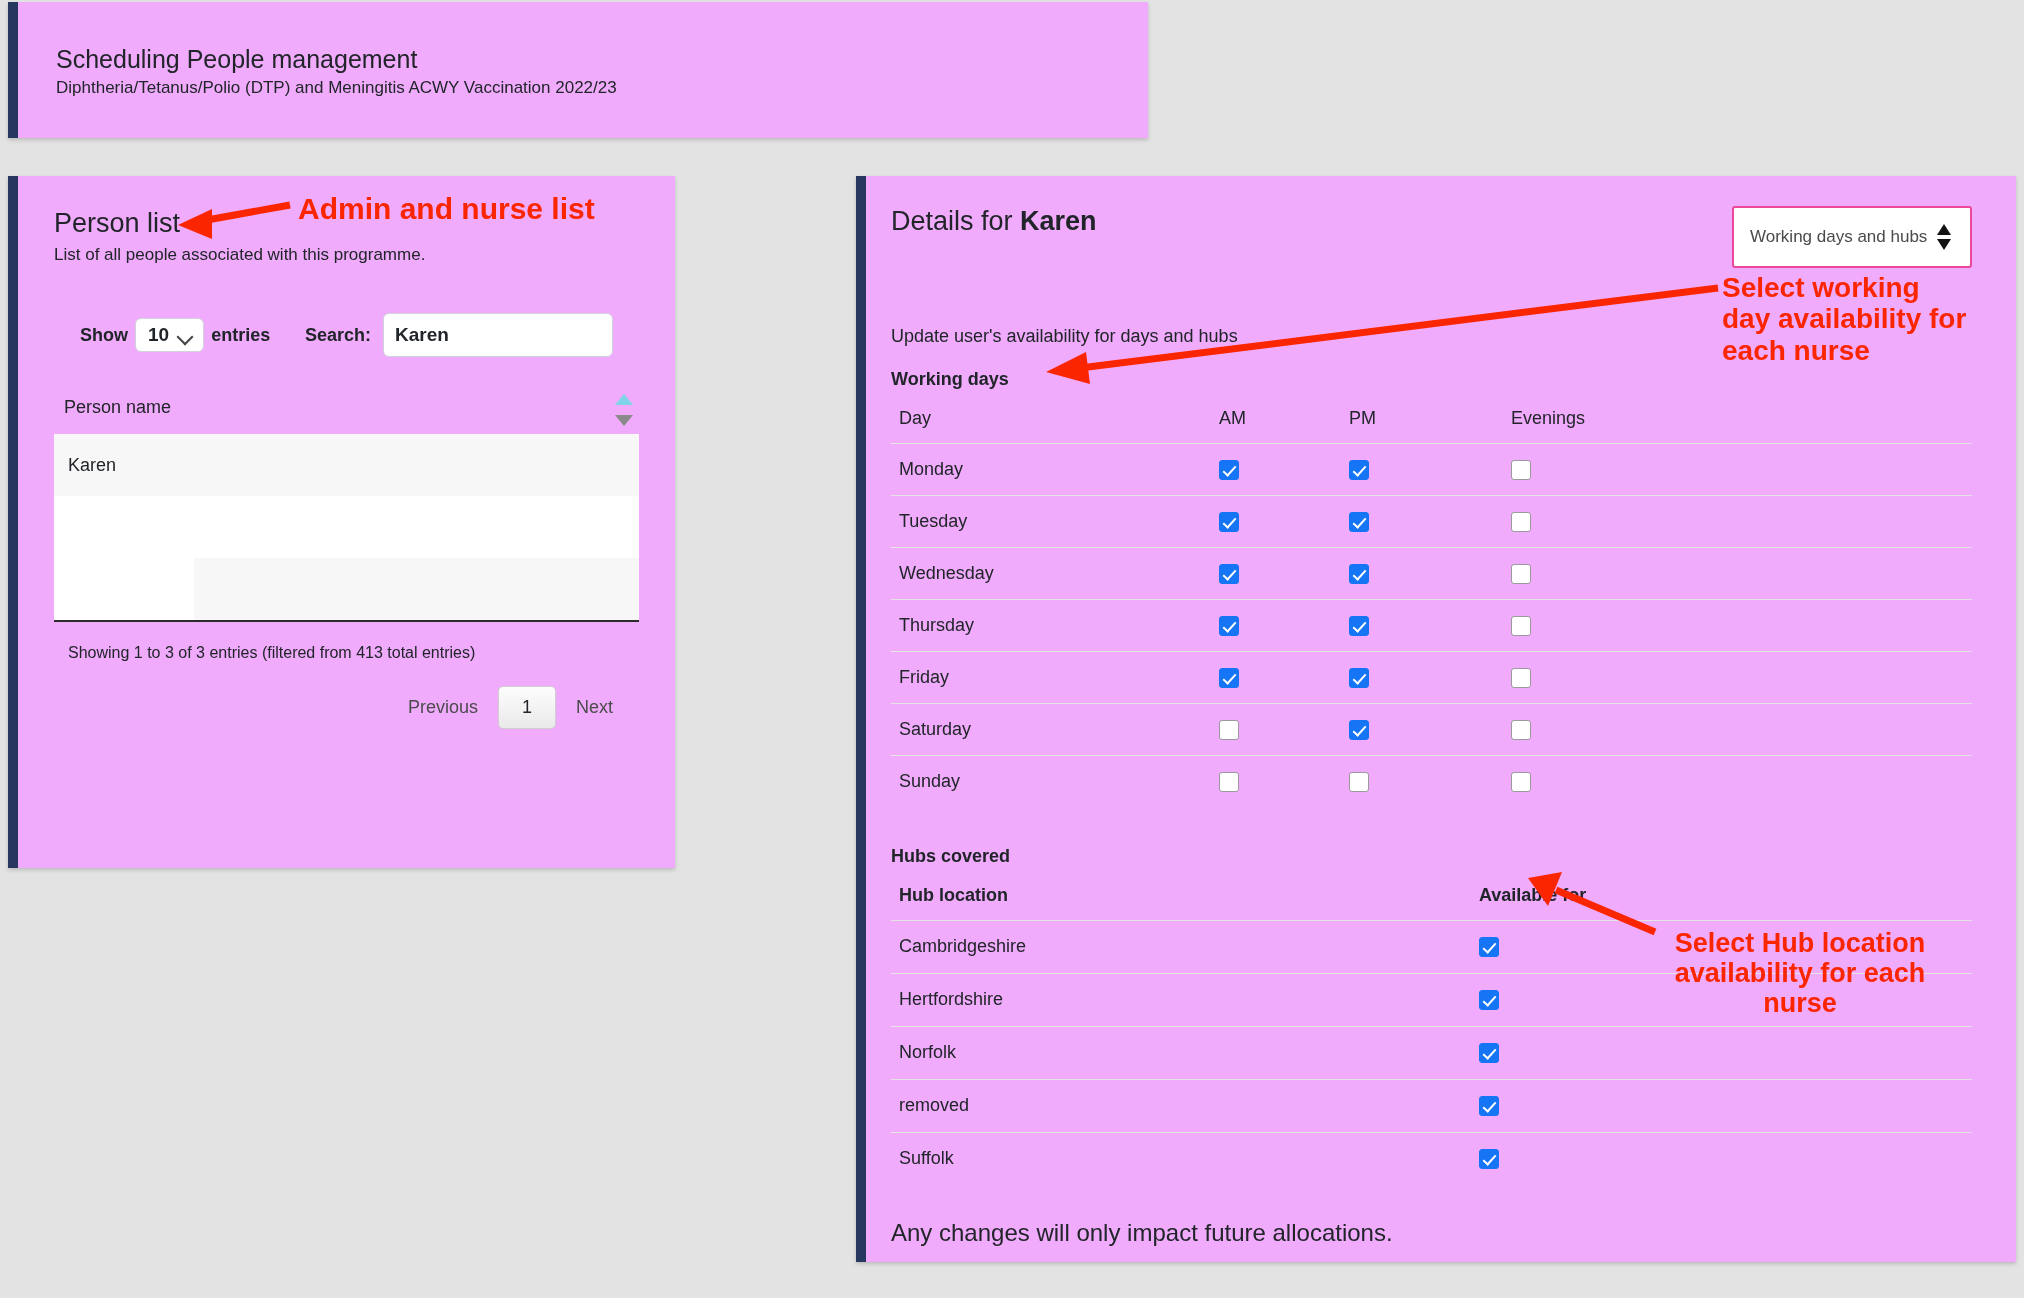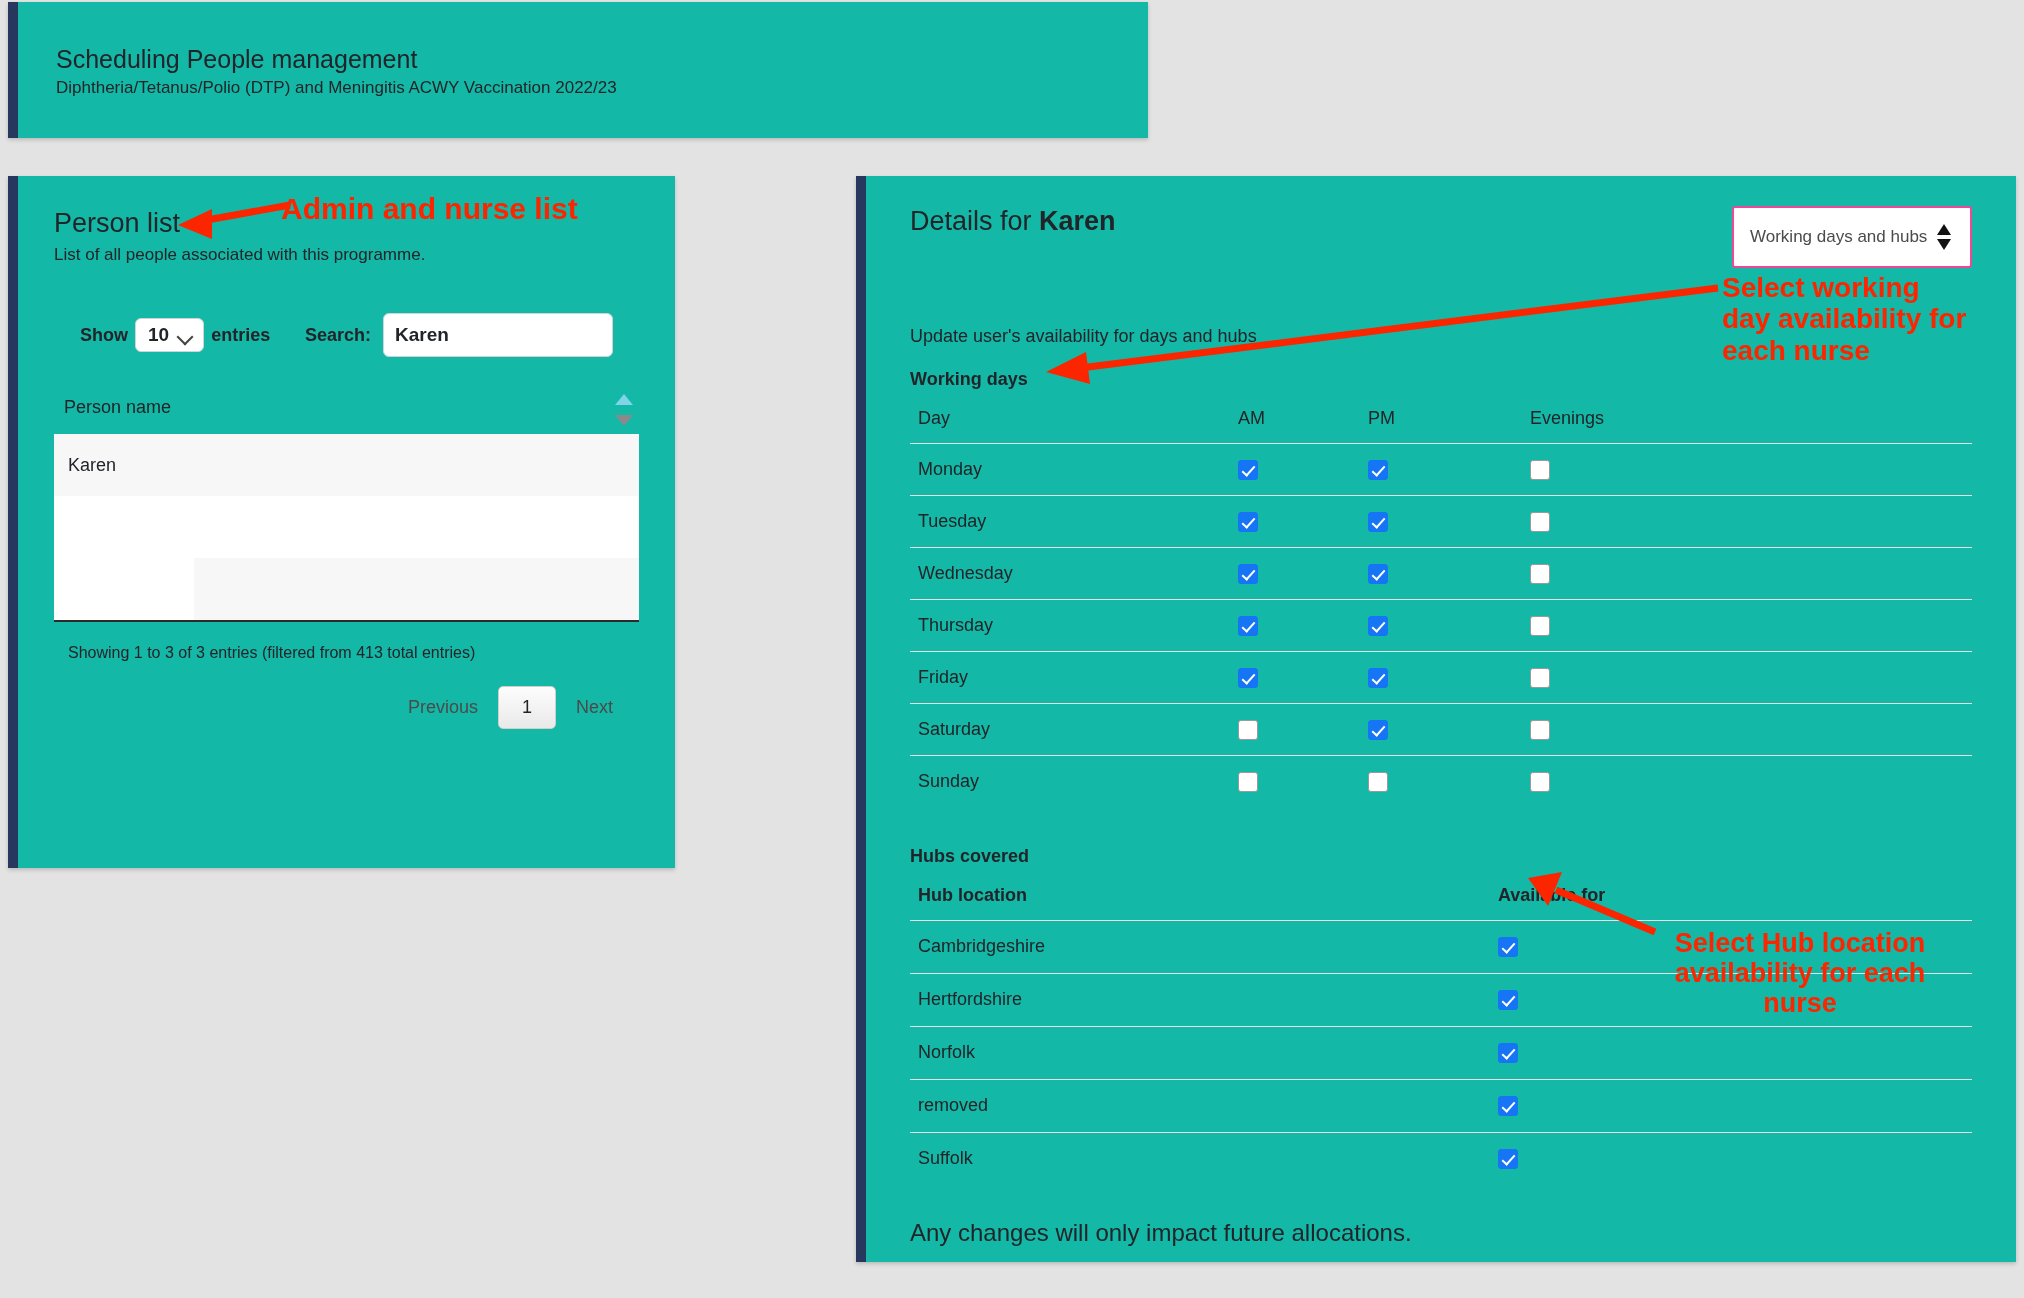--- a/index.html
+++ b/index.html
@@ -9,21 +9,21 @@
     background: #e3e3e3;
     font-family: "Liberation Sans", sans-serif;
     color: #212529;
     overflow: hidden;
   }
   .stage { position: relative; width: 2024px; height: 1298px; }
 
   
   .card {
     position: absolute;
-    background: #14b8a6;
+    background: #f0abfc;
     border-left: 10px solid #27375e;
     box-shadow: 0 2px 4px rgba(0,0,0,.18);
   }
 
   
   #header-card { left: 8px; top: 2px; width: 1140px; height: 136px; }
   .hdr-inner { padding: 42px 0 0 38px; }
   .hdr-title { font-size: 25px; font-weight: 400; color: #212529; line-height: 1.25; }
   .hdr-sub { font-size: 17px; font-weight: 400; color: #212529; margin-top: 3px; }
 
@@ -77,21 +77,21 @@
   .dt-pager { display: flex; justify-content: flex-end; align-items: center; gap: 0; padding: 24px 6px 0 0; }
   .pg { font-size: 18px; color: #4b4b4b; padding: 10px 20px; }
   .pg-cur {
     font-size: 18px; color: #212529; padding: 10px 23px;
     border: 1px solid #cfcfcf; border-radius: 5px;
     background: linear-gradient(#fdfdfd,#e9e9e9);
   }
 
   
   #details-card { left: 856px; top: 176px; width: 1160px; height: 1086px; }
-  .dc-inner { padding: 30px 44px 0 44px; }
+  .dc-inner { padding: 30px 44px 0 25px; }
   .dc-head { display: flex; align-items: flex-start; justify-content: space-between; }
   .dc-title { font-size: 27px; font-weight: 400; color: #212529; }
   .dc-title b { font-weight: bold; }
   .view-select {
     border: 2px solid #ec4899; background: #fff; border-radius: 3px;
     width: 240px; height: 62px; padding: 0 16px;
     display: flex; align-items: center; justify-content: flex-start;
     font-size: 17px; color: #4b4b4b; position: relative;
   }
   .updn { position: absolute; right: 19px; top: 50%; transform: translateY(-50%); width: 14px; height: 26px; }
@@ -126,21 +126,21 @@
     border-width: 0 2.4px 2.4px 0; transform: rotate(42deg);
   }
 
   .dc-foot { font-size: 24px; color: #212529; margin-top: 34px; }
 
   
   .anno {
     position: absolute; color: #fb2600; font-weight: bold;
     font-family: "Liberation Sans", sans-serif; line-height: 1.12;
   }
-  #anno-admin { left: 281px; top: 192px; font-size: 30px; white-space: nowrap; }
+  #anno-admin { left: 298px; top: 192px; font-size: 30px; white-space: nowrap; }
   #anno-working { left: 1722px; top: 272px; font-size: 28px; width: 252px; text-align: left; }
   #anno-hub { left: 1640px; top: 928px; font-size: 27px; width: 320px; text-align: center; }
   .anno-svg { position: absolute; left: 0; top: 0; width: 2024px; height: 1298px; pointer-events: none; }
 </style>
 </head>
 <body>
 
 <div class="stage">
 
   <div class="card" id="header-card">

